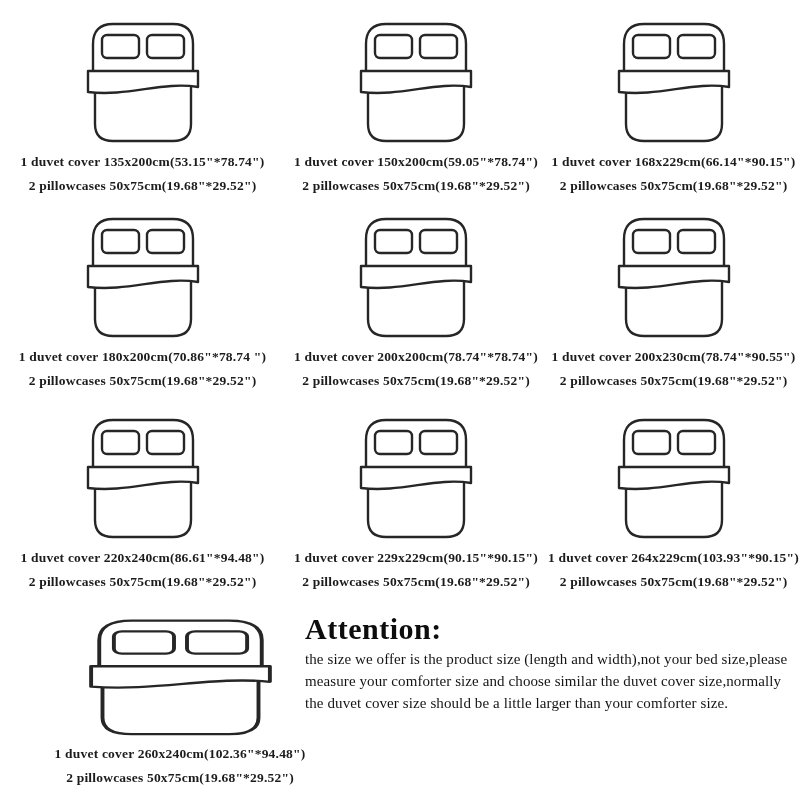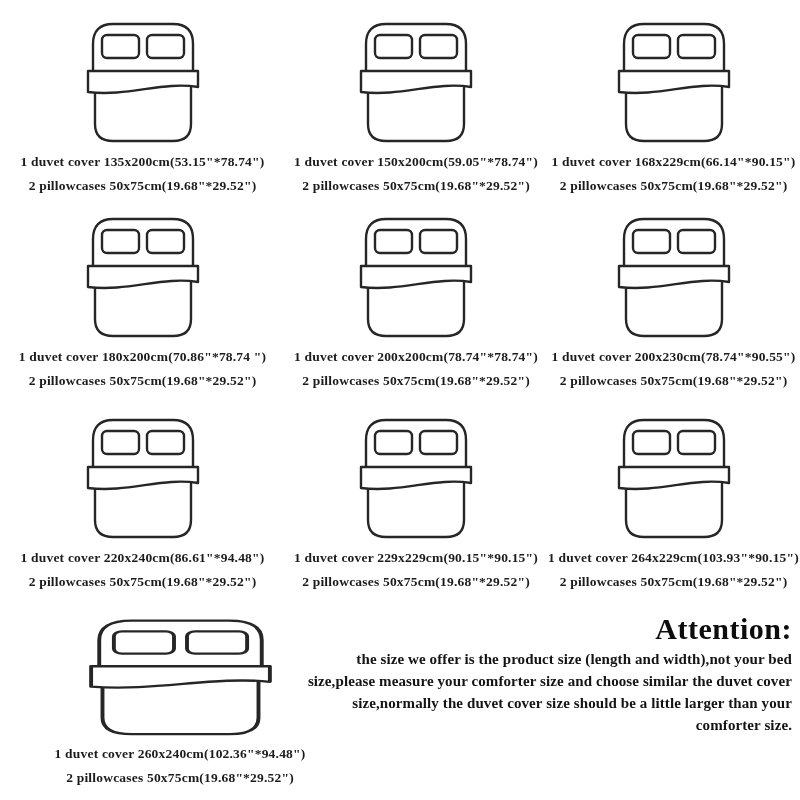--- a/index.html
+++ b/index.html
@@ -21,27 +21,27 @@
   }
   .bed{color:var(--line,#262626);display:block;margin-bottom:5px;}
   .size-line{
     font-size:13.5px;font-weight:700;line-height:16px;
     letter-spacing:.2px;white-space:nowrap;
     margin-top:3px;margin-bottom:5px;color:var(--txt,#1c1c1c);
   }
   .last-row{position:relative;margin-top:16px;height:210px;}
   .wide-cell{position:absolute;left:20px;top:0;width:320px;}
   .wide-cell .bed{margin-bottom:4px;}
-  .attention{position:absolute;left:305px;top:2px;width:487px;text-align:right;}
+  .attention{position:absolute;left:305px;top:2px;width:487px;}
   .attn-title{
     font-size:30px;font-weight:600;line-height:32px;letter-spacing:.5px;
     color:#0d0d0d;margin-bottom:3px;
   }
   .attn-body{
-    font-size:15px;font-weight:700;line-height:22px;
+    font-size:15px;font-weight:400;line-height:22px;
     color:#141414;letter-spacing:.1px;
   }
   .defs{position:absolute;width:0;height:0;overflow:hidden;}
 </style>
 </head>
 <body style="background: rgb(255, 255, 255);">
 
 <div class="canvas">
 
   <svg class="defs" aria-hidden="true">

